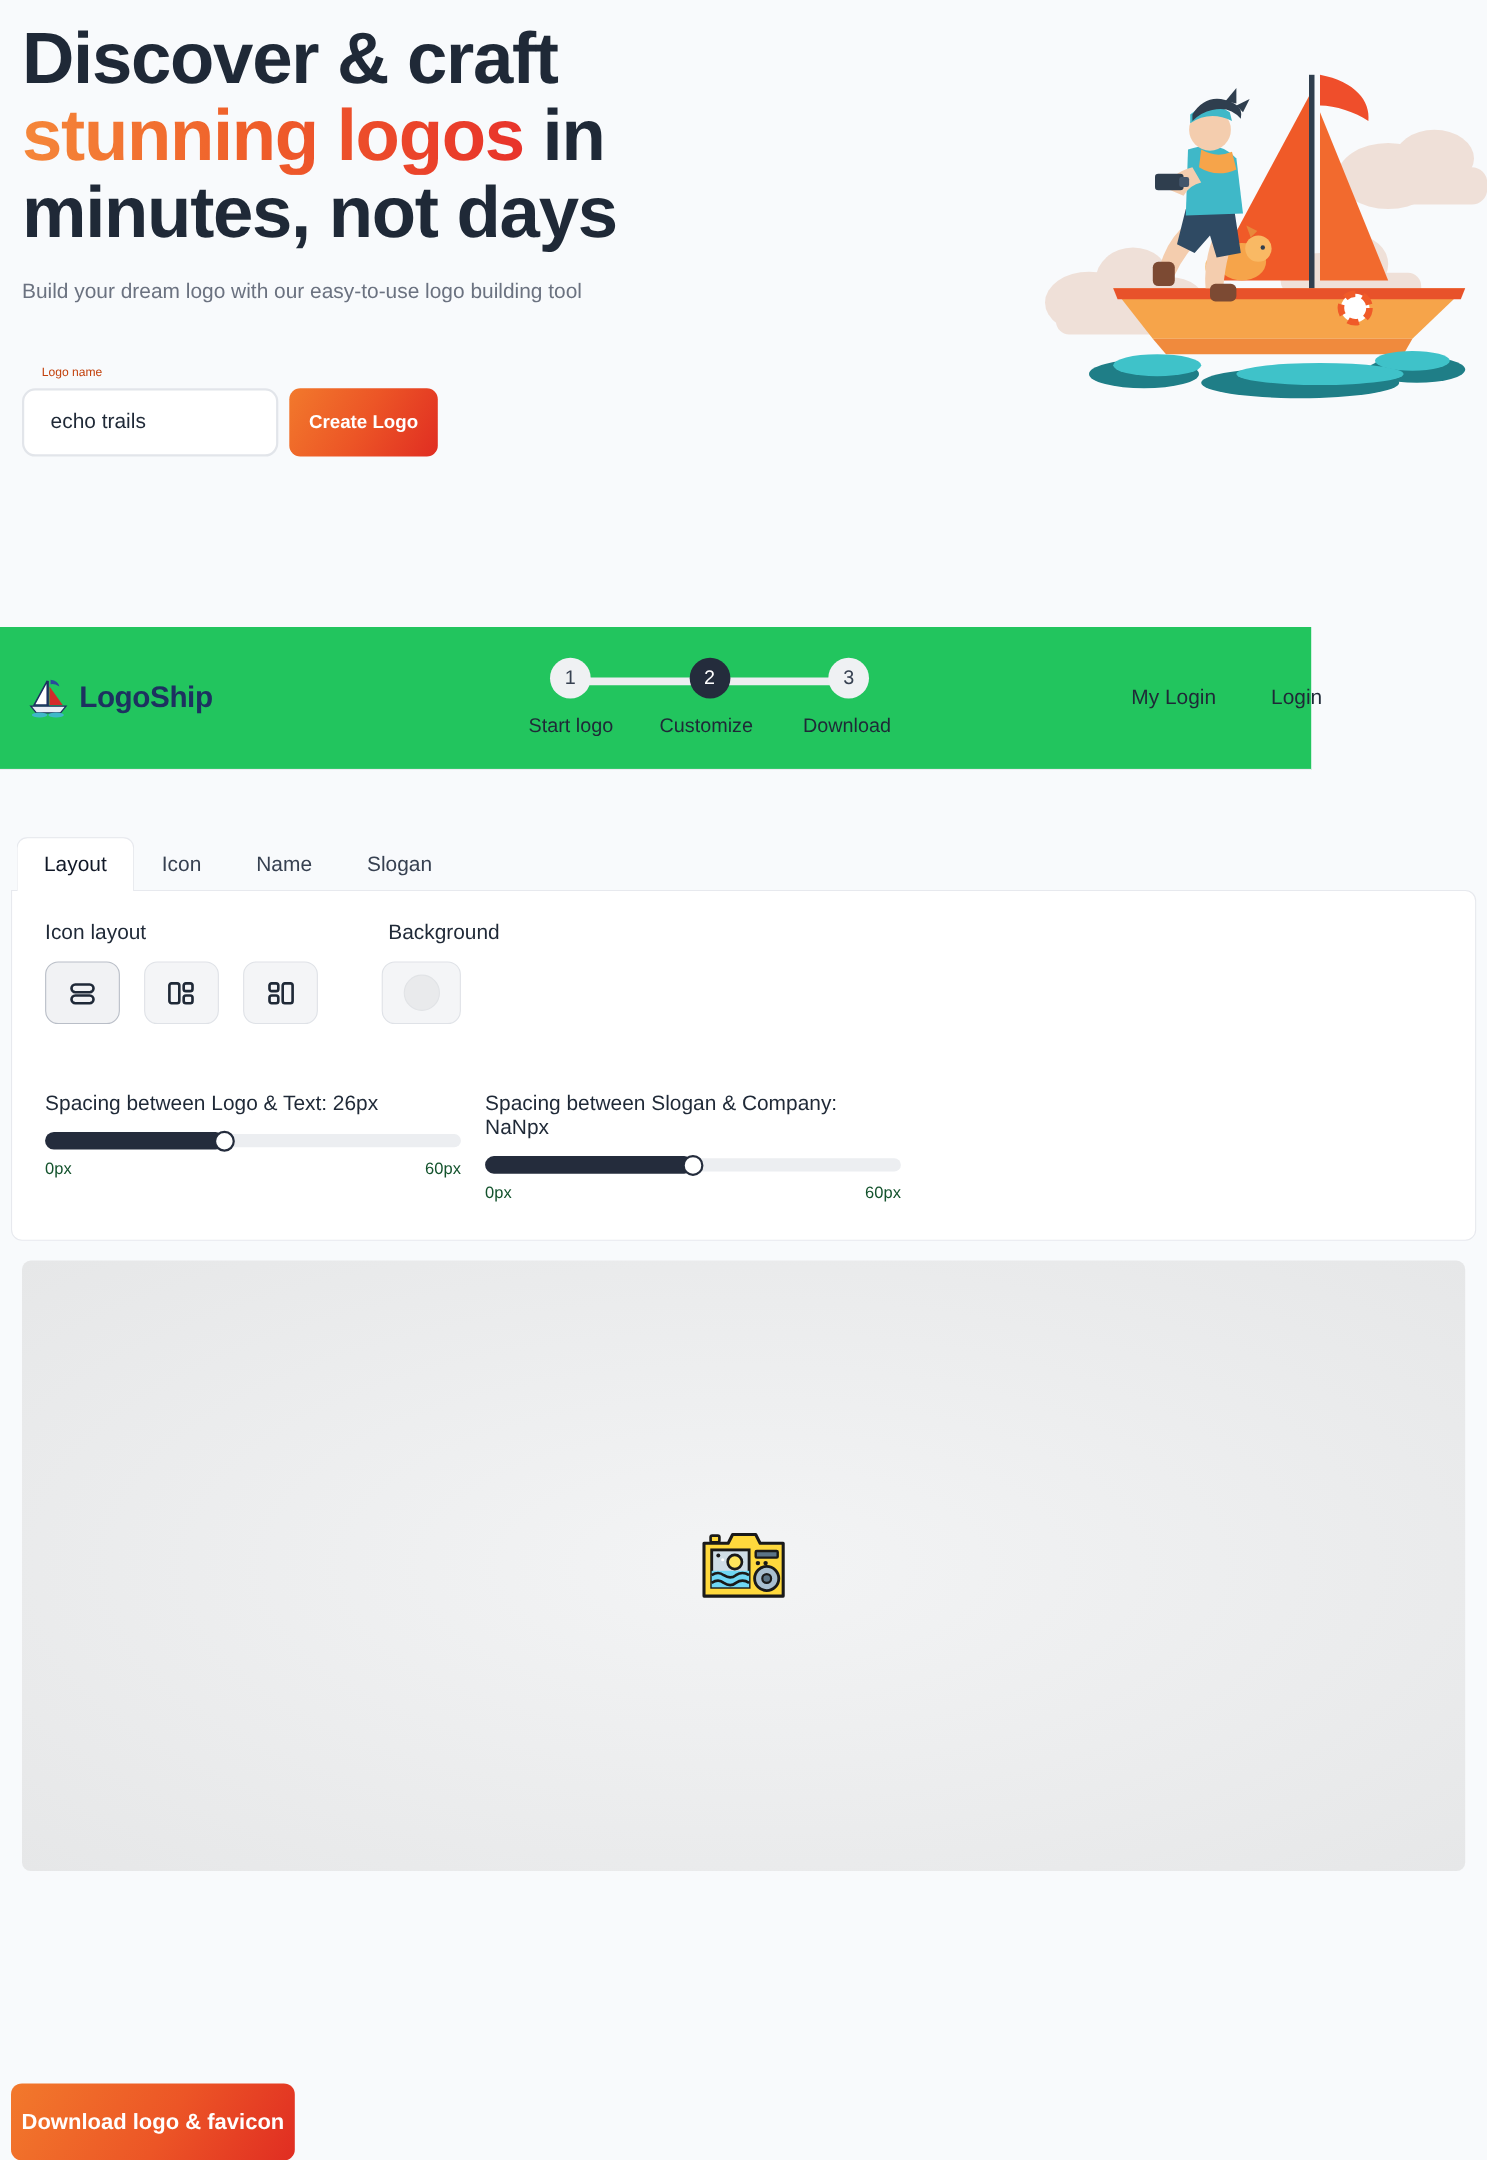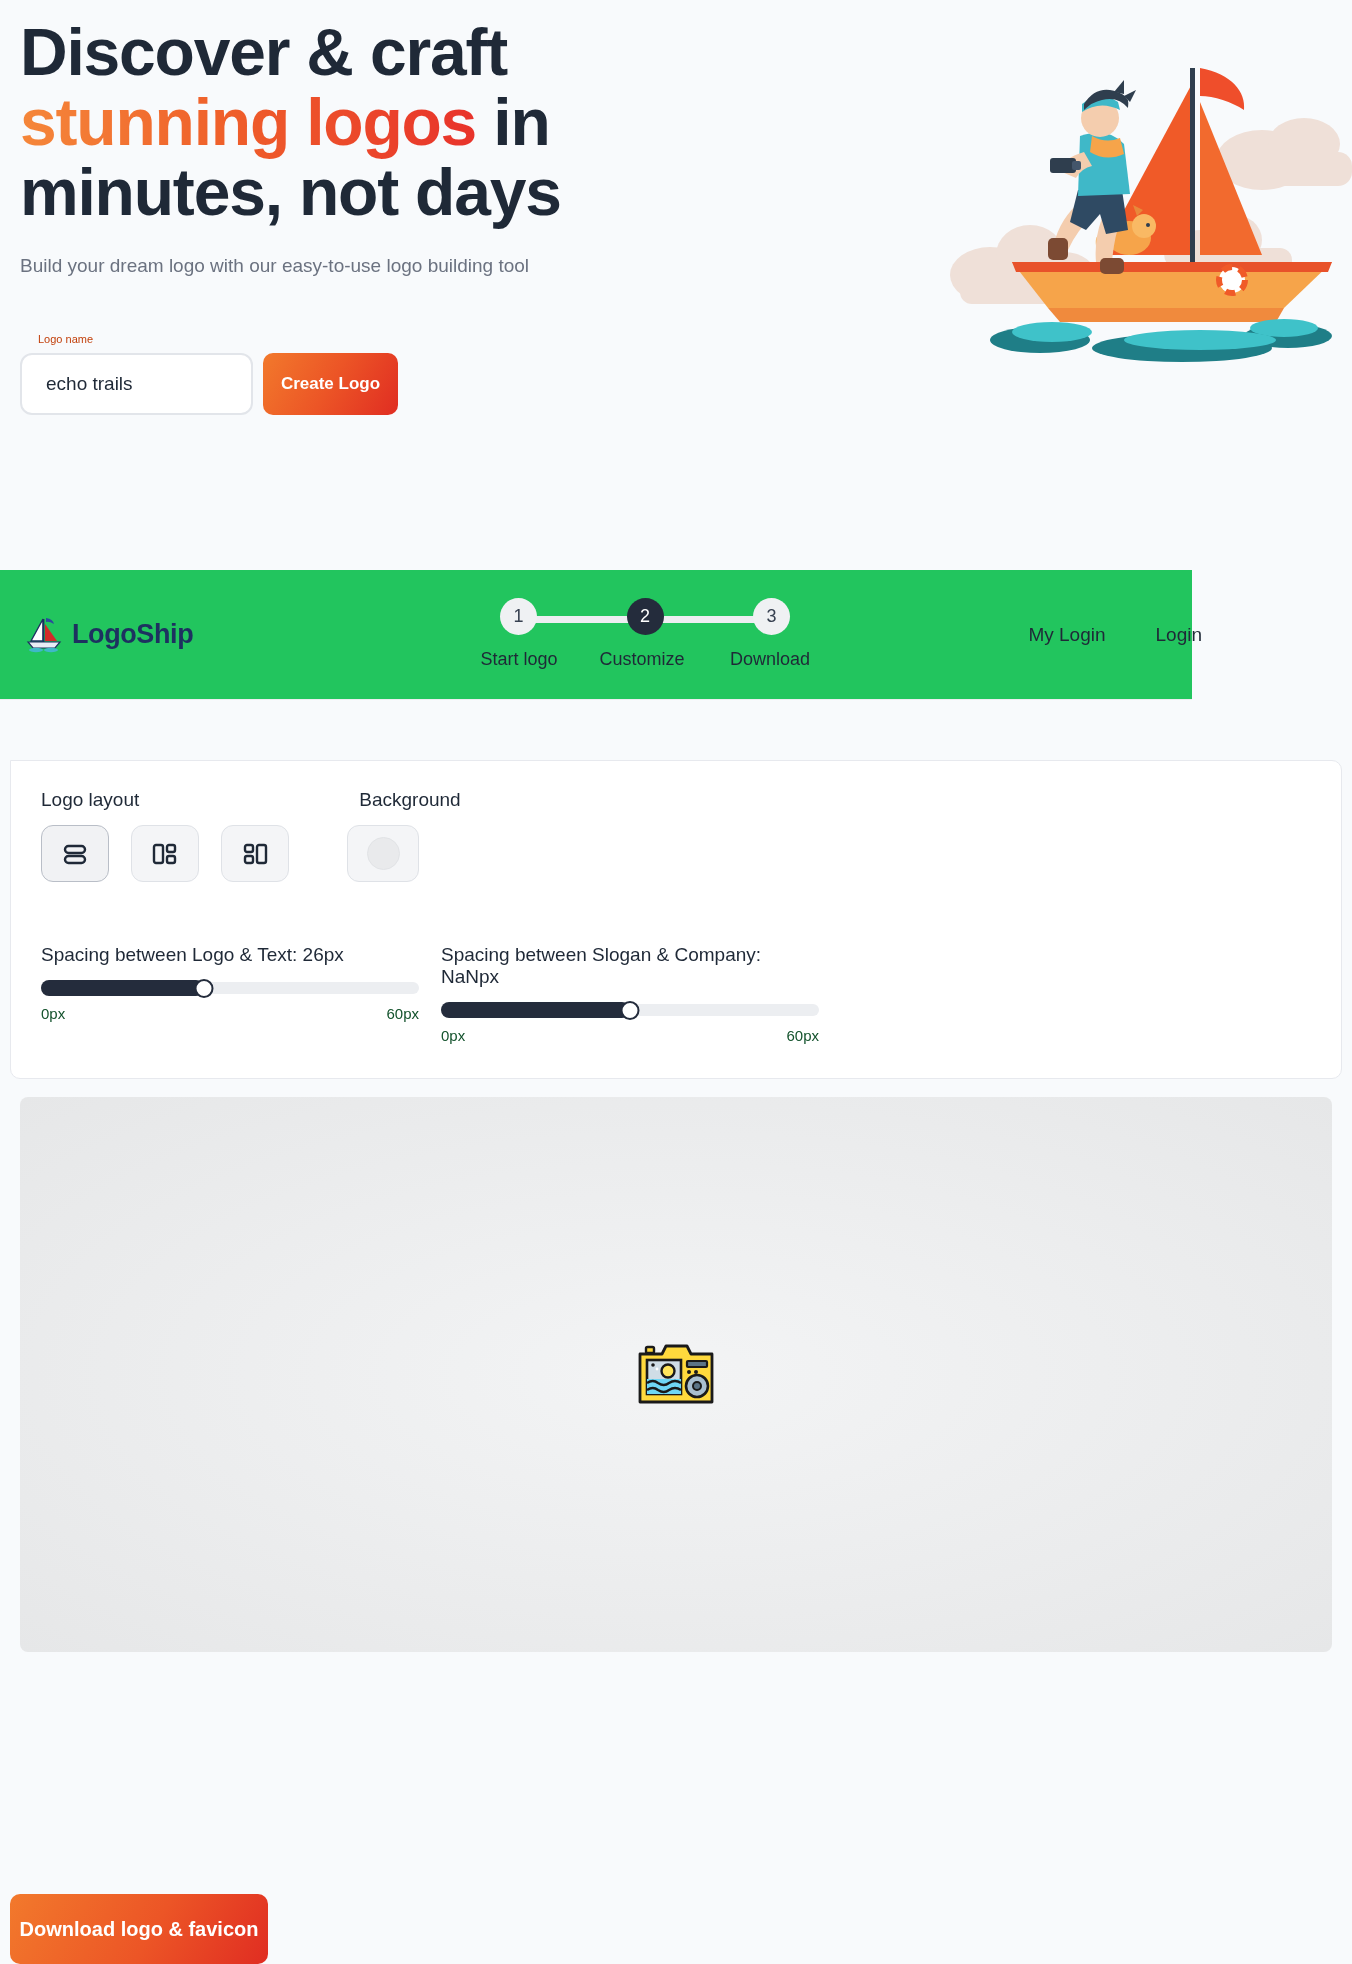--- a/index.html
+++ b/index.html
@@ -478,25 +478,31 @@
     <div class="nav-links">
       <span class="nav-link">My Login</span>
       <span class="nav-link login">Login</span>
     </div>
 
   </div>
 </div>
 
 <div class="panel-wrap">
 
+  <div class="tabs">
+    <div class="tab active">Layout</div>
+    <div class="tab">Icon</div>
+    <div class="tab">Name</div>
+    <div class="tab">Slogan</div>
+  </div>
 
   <div class="panel">
 
     <div class="section-labels">
-      <div class="sec-label">Logo layout</div>
+      <div class="sec-label">Icon layout</div>
       <div class="sec-label bg">Background</div>
     </div>
 
     <div class="opt-row">
 
       <div class="layout-opt selected">
         <svg width="28" height="28" viewBox="0 0 28 28">
           <rect x="4" y="6" width="20" height="7" rx="3.5" fill="none" stroke="#1f2937" stroke-width="2.4"></rect>
           <rect x="4" y="16" width="20" height="7" rx="3.5" fill="none" stroke="#1f2937" stroke-width="2.4"></rect>
         </svg>

